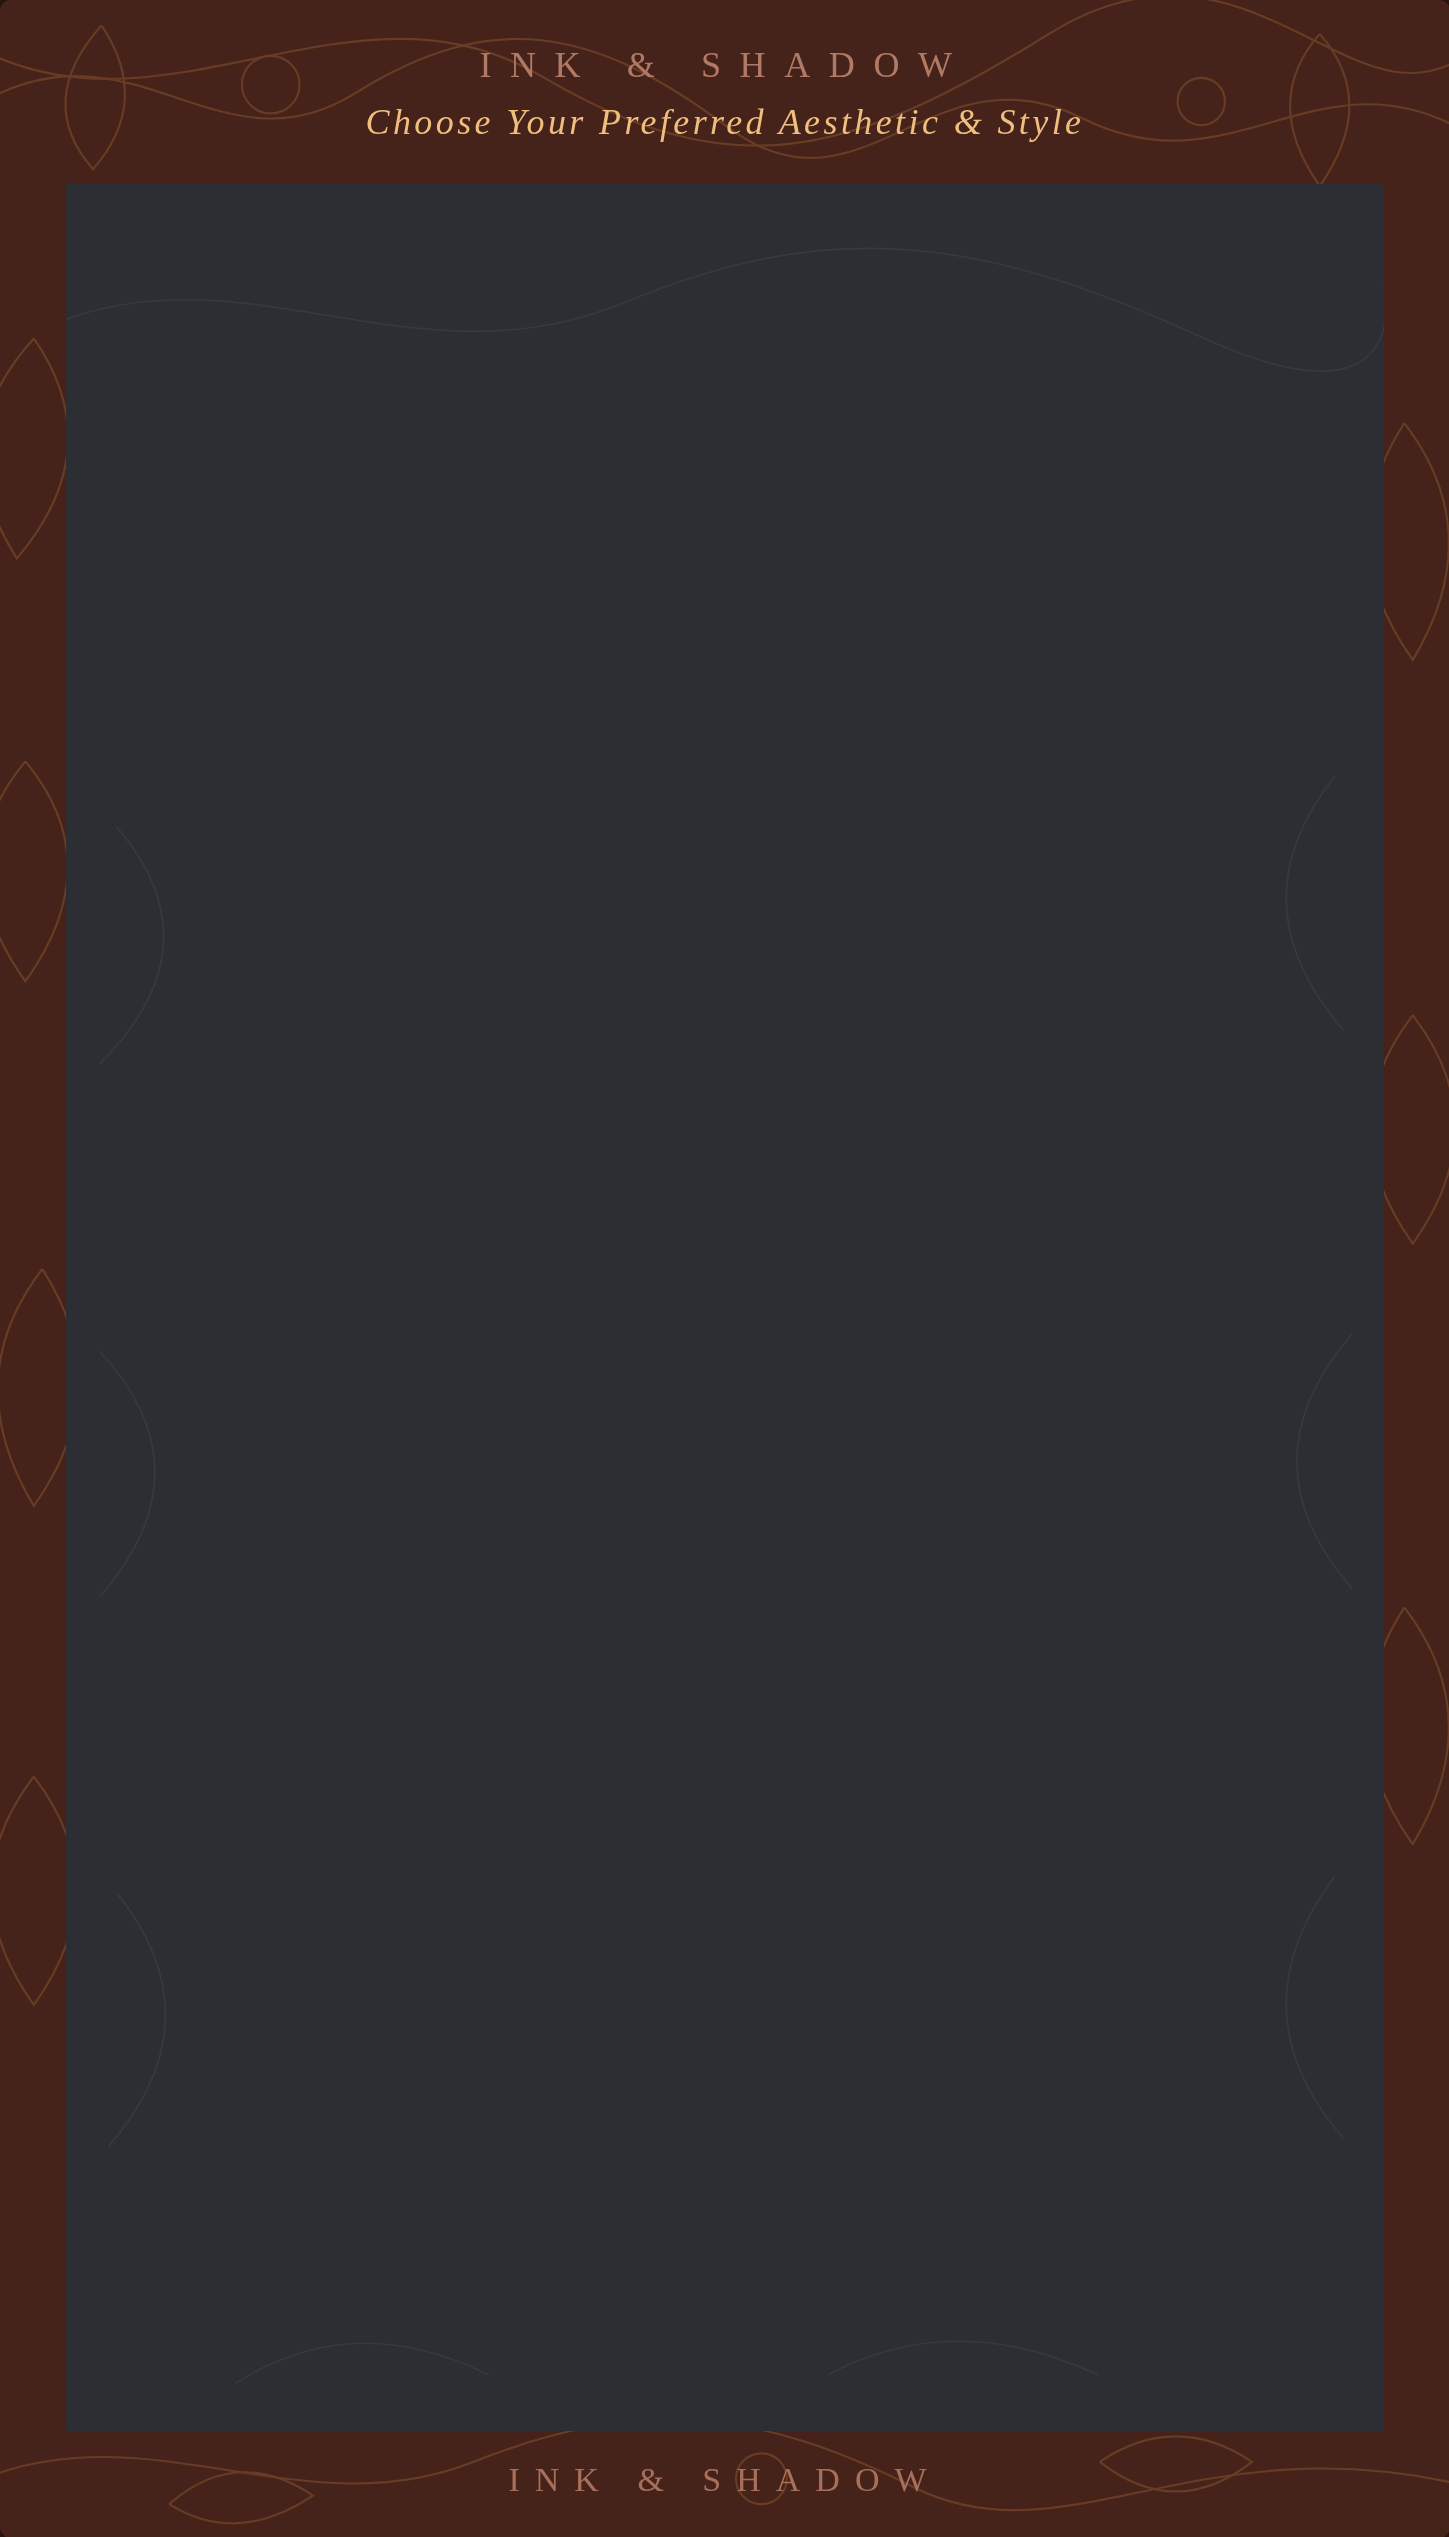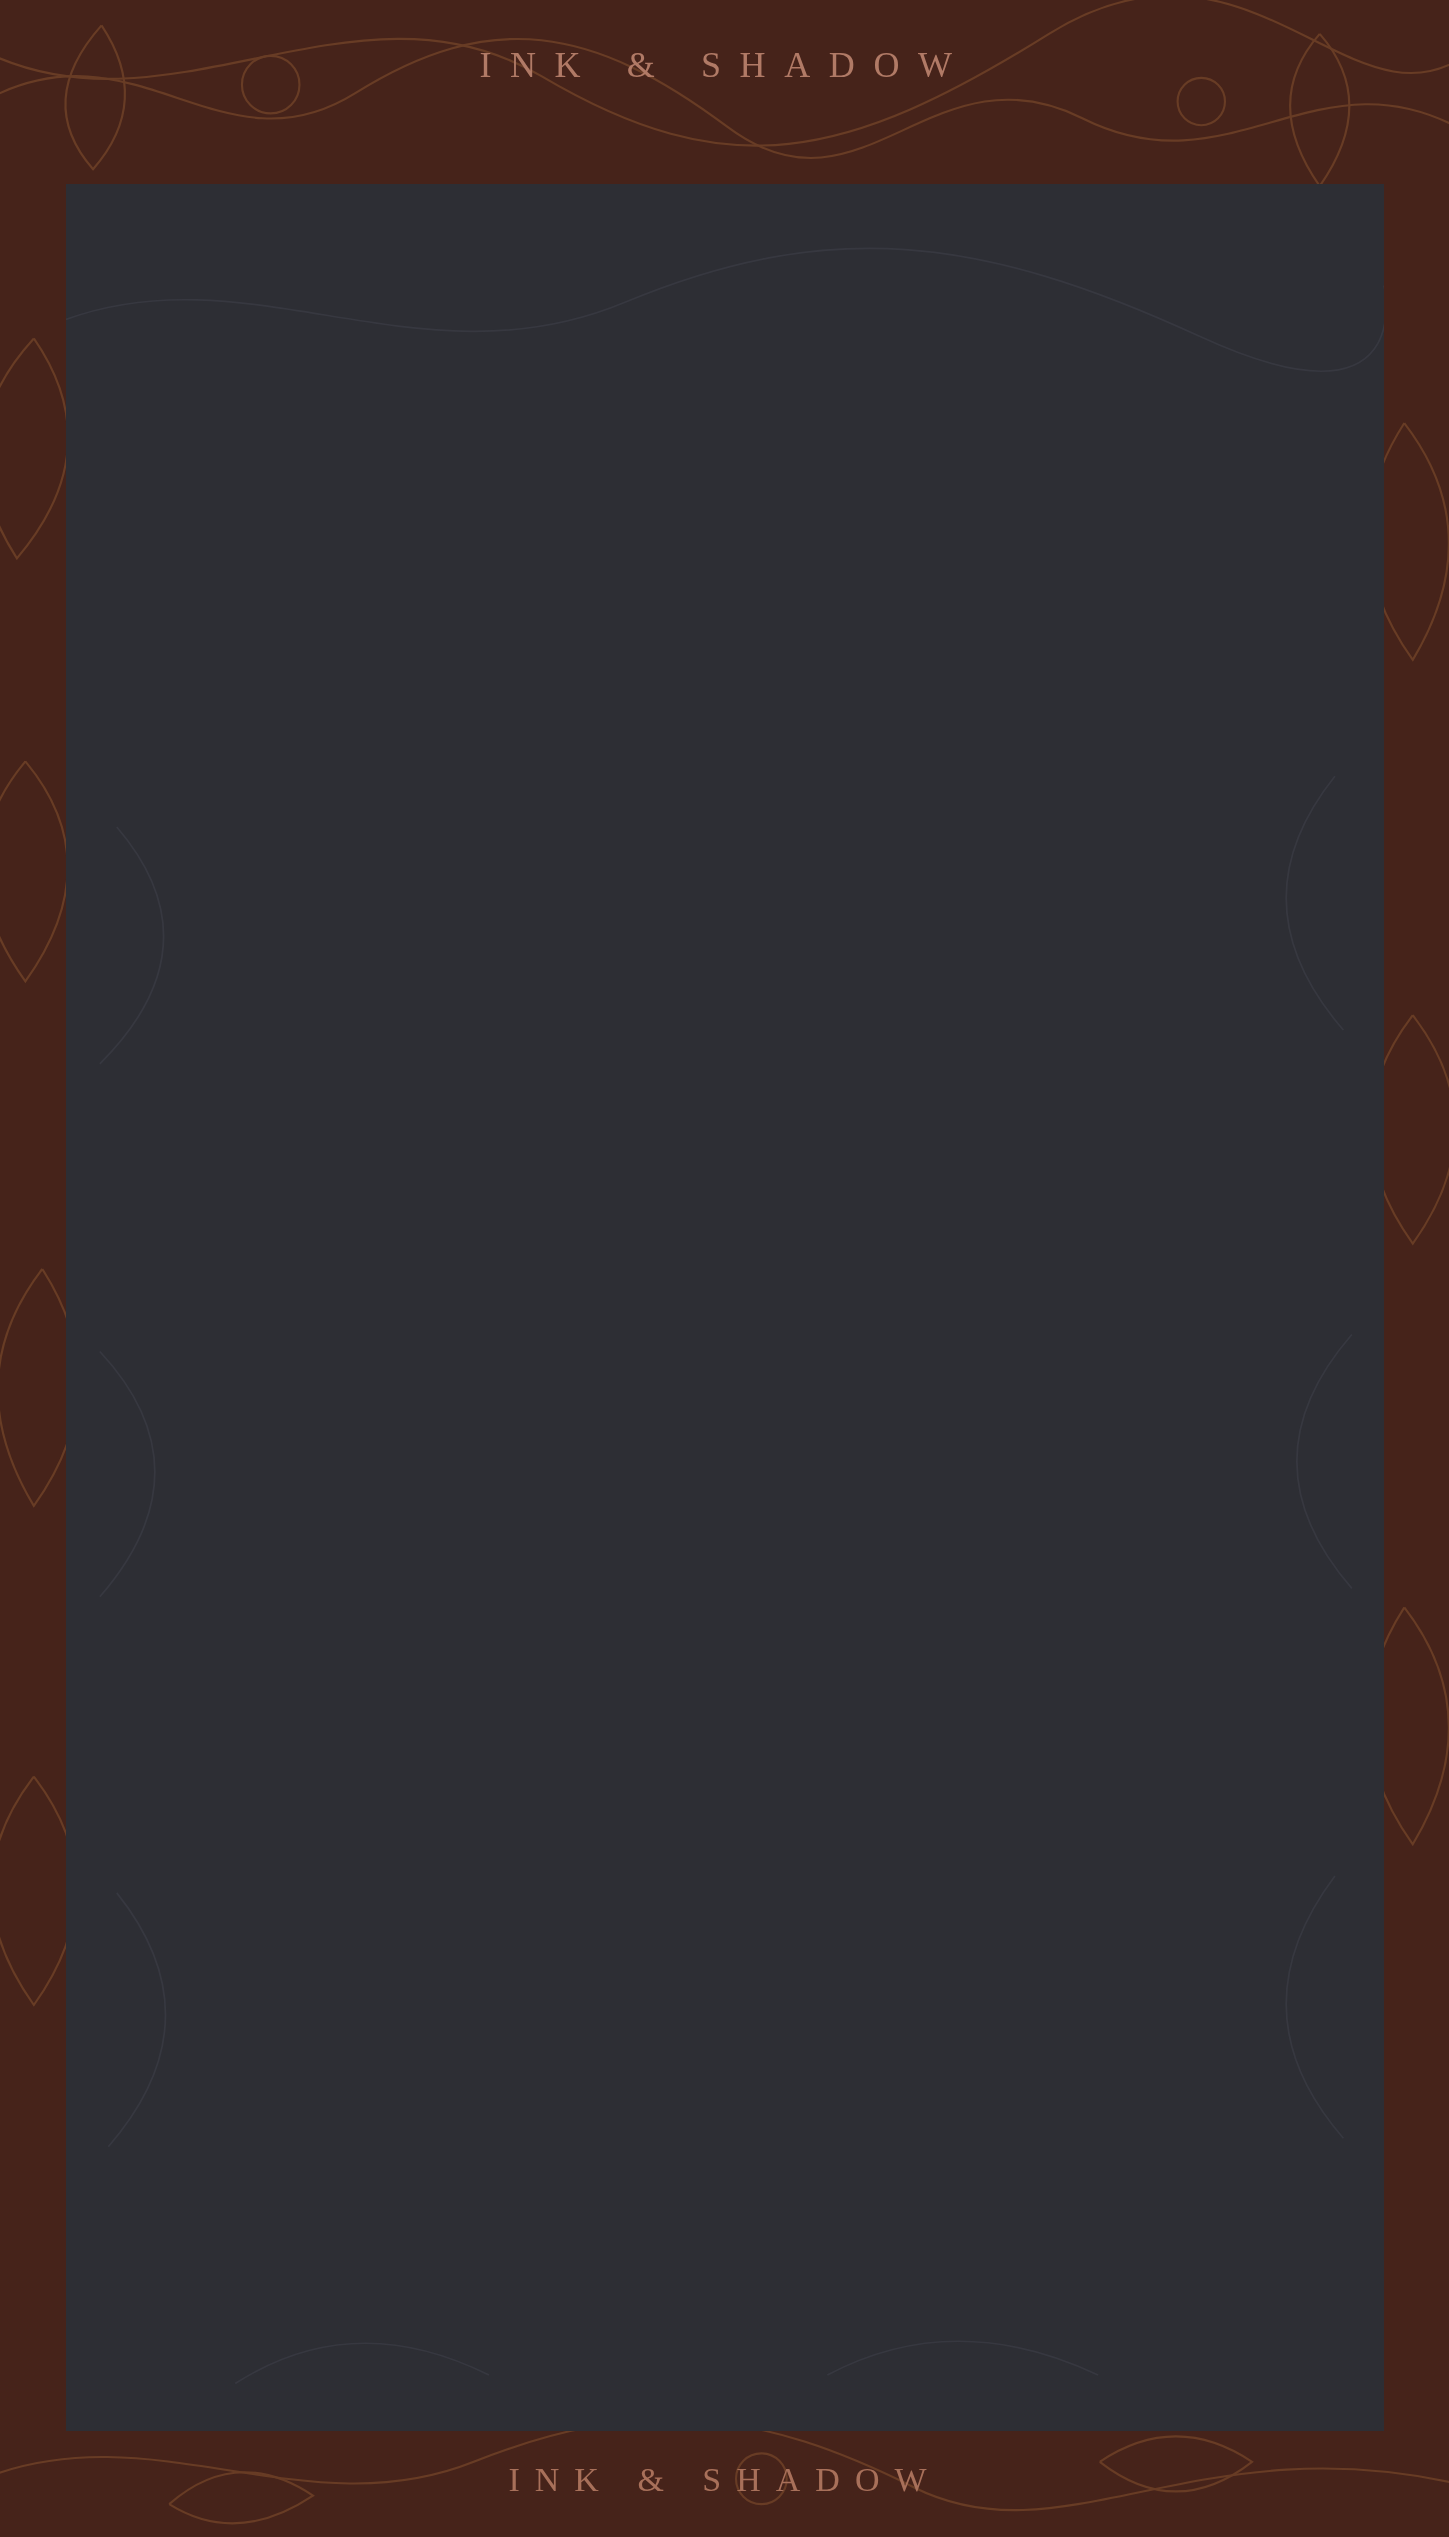--- a/index.html
+++ b/index.html
@@ -1,20 +1,21 @@
 <!DOCTYPE html>
 <html style="font-size:13.5px"><head>
 <meta charset="utf-8">
 <style>
   * { margin:0; padding:0; box-sizing:border-box; }
   html,body { background:#2a1410; }
   .page{
     position:relative; width:1450px; height:2538px; overflow:hidden;
     background:#46231a;
     font-family:"Liberation Serif", serif;
+    border-radius:11px;
   }
   .floral{ position:absolute; left:0; top:0; pointer-events:none; }
 
   
   .brand-top{
     position:relative; text-align:center; padding-top:44px;
     font-size:36px; letter-spacing:18.6px; color:#b17a66; font-weight:400;
   }
   .tagline{
     position:relative; text-align:center; margin-top:15px;
@@ -55,20 +56,21 @@
       <path d="M-20,2930 C180,2850 360,2990 560,2910 S900,2850 1080,2940 1420,2860 1740,2940"></path>
       <path d="M200,2960 q80,-70 170,-10 q-90,60 -170,10"></path>
       <path d="M1300,2910 q90,-60 180,0 q-90,70 -180,0"></path>
       <circle cx="320" cy="100" r="34"></circle>
         <circle cx="1420" cy="120" r="28"></circle>
       <circle cx="900" cy="2930" r="30"></circle>
     </g>
   </svg>
 
   <div class="brand-top">INK &amp; SHADOW</div>
+  <div class="tagline">Choose Your Preferred Aesthetic &amp; Style</div>
 
   <div class="content">
 
     <svg class="floral" width="1318" height="2247" viewBox="0 0 1558 2656" style="left:0;top:0;">
       <g fill="none" stroke="#3a3b43" stroke-width="2" opacity="0.8">
         <path d="M0,160 C220,80 420,240 660,140 S1080,60 1340,180 1558,120 1558,120"></path>
         <path d="M60,760 q120,140 -20,280"></path>
         <path d="M1500,700 q-120,150 10,300"></path>
         <path d="M40,1380 q130,140 0,290"></path>
         <path d="M1520,1360 q-130,150 0,300"></path>

